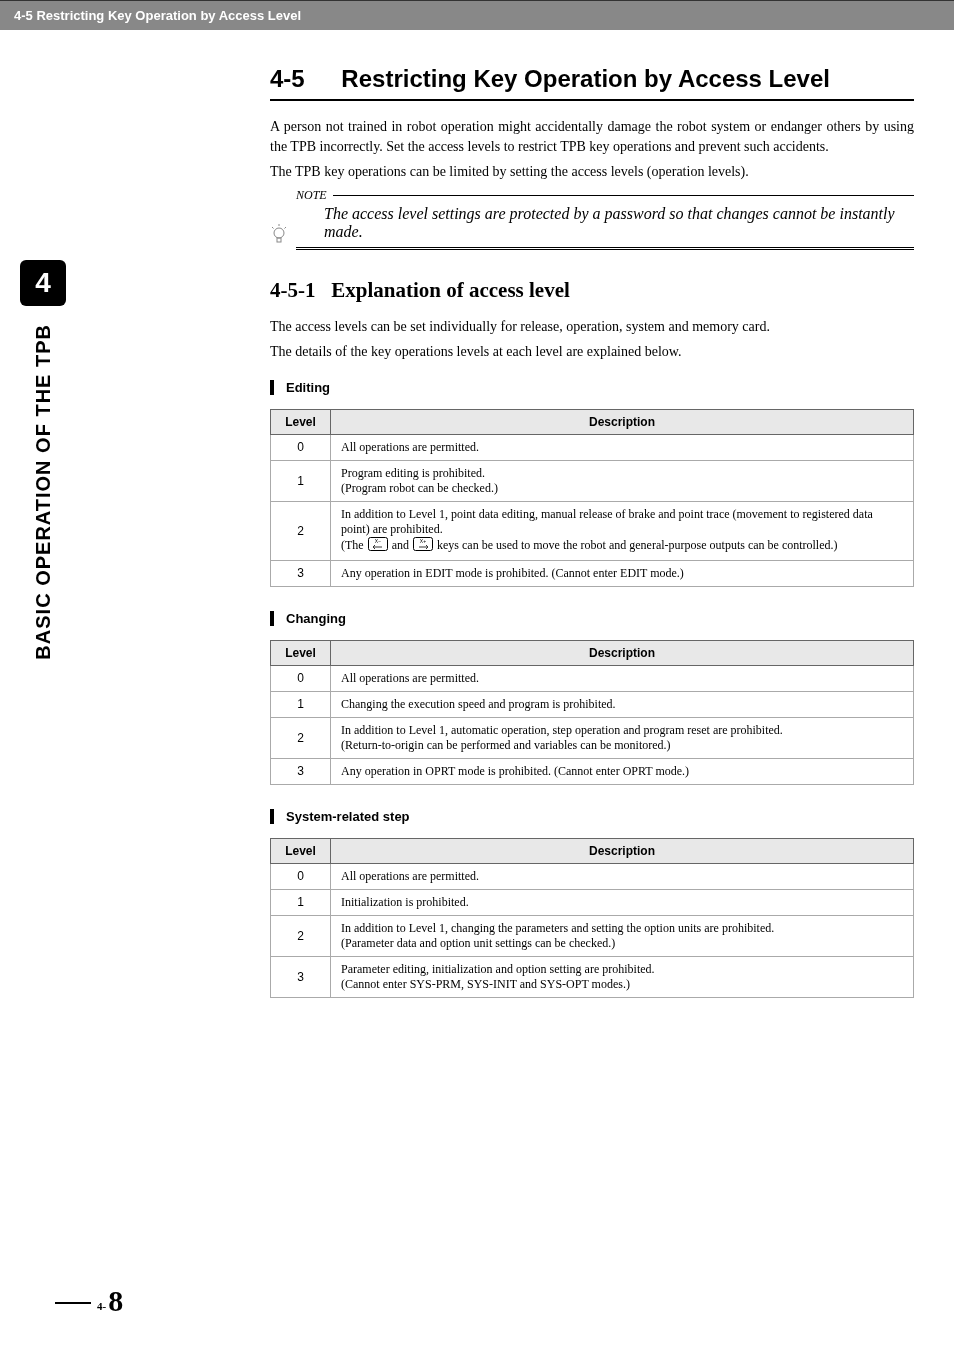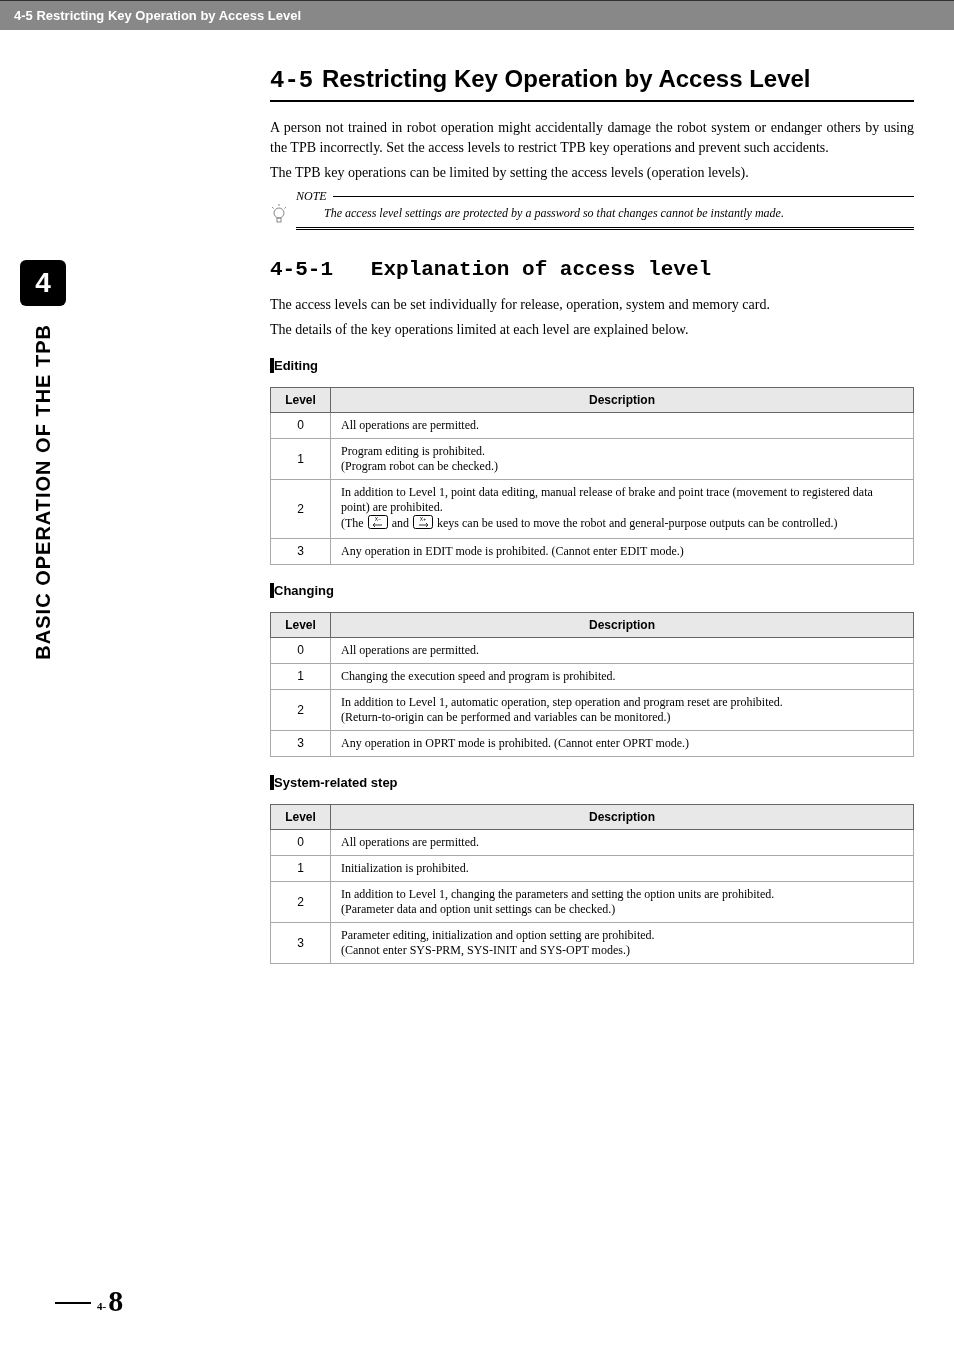--- a/index.html
+++ b/index.html
@@ -24,21 +24,21 @@
       padding: 35px 40px 0 270px;
     }
     .section-title {
       font-family: Arial, sans-serif;
       font-weight: bold;
       font-size: 24px;
       border-bottom: 2px solid #000;
       padding-bottom: 6px;
       margin-bottom: 16px;
     }
-    .section-num { margin-right: 2px; font-family: Liberation Mono, monospace; }
+    .section-num { margin-right: 30px; }
     .body-text {
       font-size: 14px;
       line-height: 1.4;
       text-align: justify;
       margin-bottom: 6px;
     }
     .note-block {
       display: flex;
       align-items: flex-end;
       margin: 6px 0 28px 0;
@@ -58,42 +58,42 @@
       border-top: 1px solid #000;
       width: 100%;
     }
     .note-dbl-line {
       border-top: 3px double #000;
       margin-top: 4px;
       width: 100%;
     }
     .note-text {
       font-style: italic;
-      font-size: 12px;
+      font-size: 16px;
       padding: 2px 0 2px 28px;
     }
     .subsection-title {
-      font-family: Liberation Mono, monospace;
+      font-family: Liberation Serif, serif;
       font-weight: bold;
       font-size: 21px;
       margin-bottom: 14px;
     }
     .sub-heading {
       font-family: Arial, sans-serif;
       font-weight: bold;
       font-size: 13px;
       border-left: 4px solid #000;
-      padding-left: 0;
+      padding-left: 12px;
       margin: 18px 0 14px 0;
     }
     table {
       border-collapse: collapse;
       width: 100%;
       font-size: 12px;
-      margin-bottom: 12px;
+      margin-bottom: 24px;
     }
     th {
       background: #e8e8e8;
       font-family: Arial, sans-serif;
       font-weight: bold;
       text-align: center;
       border: 1px solid #666;
       padding: 5px 8px;
     }
     td {
@@ -216,21 +216,21 @@
     </div>
   </div>
 
   <h2 class="subsection-title">
     <span>4-5-1</span>
     &nbsp;
     <span>Explanation of access level</span>
   </h2>
 
   <p class="body-text">The access levels can be set individually for release, operation, system and memory card.</p>
-  <p class="body-text">The details of the key operations limited at each level are explained below.</p>
+  <p class="body-text">The details of the key operations levels at each level are explained below.</p>
 
   <div class="sub-heading">Editing</div>
   <table>
     <tbody>
         <tr>
       <th>Level</th>
       <th>Description</th>
     </tr>
     <tr>
       <td class="level-col">0</td>

